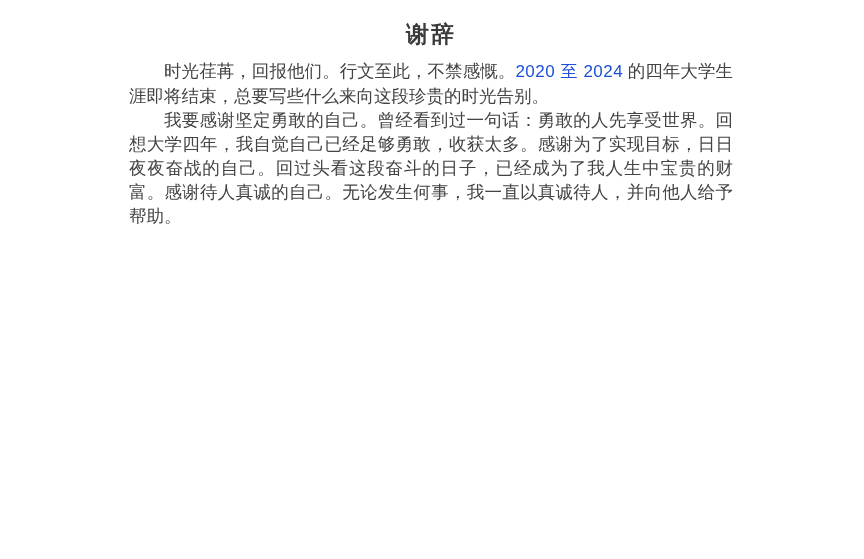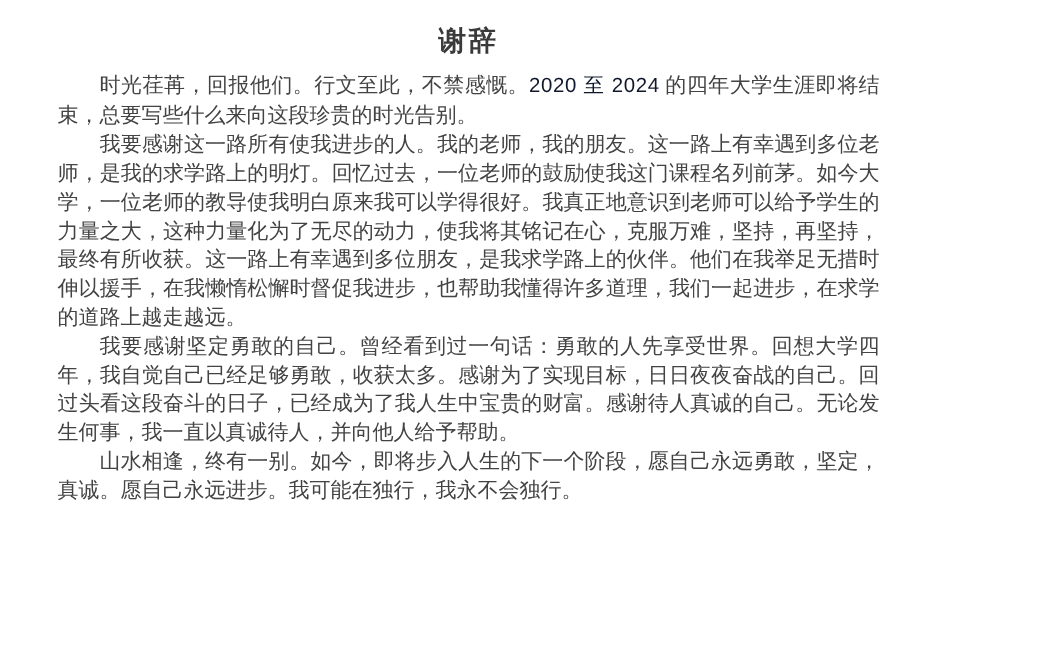--- a/index.html
+++ b/index.html
@@ -39,24 +39,22 @@
   .latin-years {
     font-family: "Liberation Sans", "DejaVu Sans", sans-serif;
     font-size: 17px;
     color: #262626;
     letter-spacing: 0.5px;
   }
 </style>
 </head>
 <body>
 
-<div class="page" style="background: rgb(255, 255, 255); color: rgb(67, 67, 67); padding-left: 48px;">
+<div class="page" style="background: rgb(255, 255, 255); color: rgb(67, 67, 67);">
   <h1 class="doc-title" style="color: rgb(58, 58, 58);">谢辞</h1>
 
-  <p class="para"><span>时光荏苒，回报他们。行文至此，不禁感慨。</span><span class="latin-years" style="color: #0f172a;">2020 至 2024</span><span> 的四年大学生涯即将结束，总要写些什么来向这段珍贵的时光告别。</span></p>
+  <p class="para"><span>时光荏苒，回报他们。行文至此，不禁感慨。</span><span class="latin-years" style="color: #1d4ed8;">2020 至 2024</span><span> 的四年大学生涯即将结束，总要写些什么来向这段珍贵的时光告别。</span></p>
 
 
-  <p class="para">我要感谢这一路所有使我进步的人。我的老师，我的朋友。这一路上有幸遇到多位老师，是我的求学路上的明灯。回忆过去，一位老师的鼓励使我这门课程名列前茅。如今大学，一位老师的教导使我明白原来我可以学得很好。我真正地意识到老师可以给予学生的力量之大，这种力量化为了无尽的动力，使我将其铭记在心，克服万难，坚持，再坚持，最终有所收获。这一路上有幸遇到多位朋友，是我求学路上的伙伴。他们在我举足无措时伸以援手，在我懒惰松懈时督促我进步，也帮助我懂得许多道理，我们一起进步，在求学的道路上越走越远。</p>
 
   <p class="para">我要感谢坚定勇敢的自己。曾经看到过一句话：勇敢的人先享受世界。回想大学四年，我自觉自己已经足够勇敢，收获太多。感谢为了实现目标，日日夜夜奋战的自己。回过头看这段奋斗的日子，已经成为了我人生中宝贵的财富。感谢待人真诚的自己。无论发生何事，我一直以真诚待人，并向他人给予帮助。</p>
 
-  <p class="para">山水相逢，终有一别。如今，即将步入人生的下一个阶段，愿自己永远勇敢，坚定，真诚。愿自己永远进步。我可能在独行，我永不会独行。</p>
 </div>
 
 </body></html>

